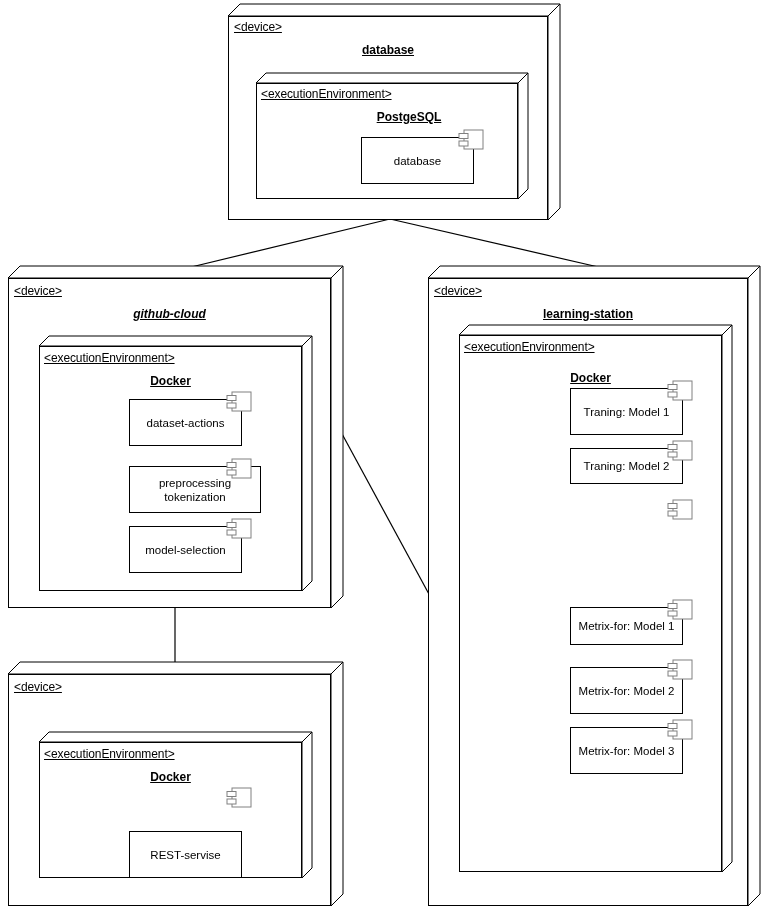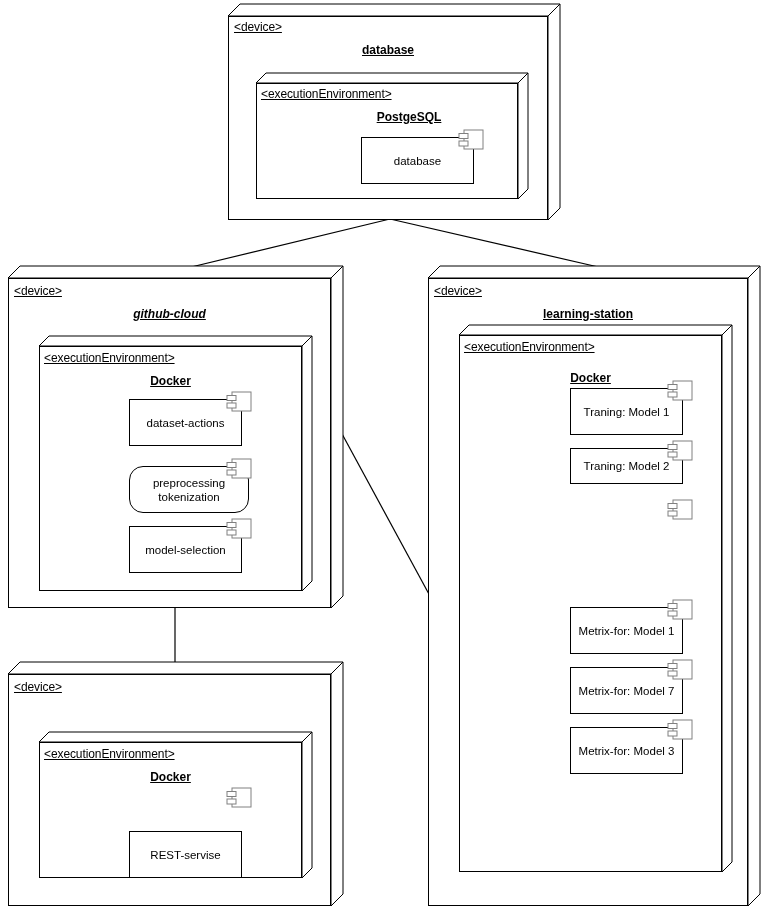--- a/index.html
+++ b/index.html
@@ -180,21 +180,21 @@
         <span class="artifact-label">dataset-actions</span>
       </div>
       <div class="comp-icon" style="left:187px; top:55px;">
         <svg width="26" height="22" viewBox="0 0 26 22" xmlns="http://www.w3.org/2000/svg">
           <rect x="6" y="1" width="19" height="19" fill="#ffffff" stroke="#808080" stroke-width="1"></rect>
           <rect x="1" y="4.5" width="9" height="5" fill="#ffffff" stroke="#808080" stroke-width="1"></rect>
           <rect x="1" y="12" width="9" height="5" fill="#ffffff" stroke="#808080" stroke-width="1"></rect>
         </svg>
       </div>
 
-      <div class="artifact" style="left:90px; top:130px; width:120px; height:47px;border-radius:14px;">
+      <div class="artifact" style="left:90px; top:130px; width:132px; height:47px;">
         <span class="artifact-label">preprocessing
 tokenization</span>
       </div>
       <div class="comp-icon" style="left:187px; top:122px;">
         <svg width="26" height="22" viewBox="0 0 26 22" xmlns="http://www.w3.org/2000/svg">
           <rect x="6" y="1" width="19" height="19" fill="#ffffff" stroke="#808080" stroke-width="1"></rect>
           <rect x="1" y="4.5" width="9" height="5" fill="#ffffff" stroke="#808080" stroke-width="1"></rect>
           <rect x="1" y="12" width="9" height="5" fill="#ffffff" stroke="#808080" stroke-width="1"></rect>
         </svg>
       </div>
@@ -257,33 +257,33 @@
       </div>
 
       <div class="comp-icon" style="left:208px; top:174px;">
         <svg width="26" height="22" viewBox="0 0 26 22" xmlns="http://www.w3.org/2000/svg">
           <rect x="6" y="1" width="19" height="19" fill="#ffffff" stroke="#808080" stroke-width="1"></rect>
           <rect x="1" y="4.5" width="9" height="5" fill="#ffffff" stroke="#808080" stroke-width="1"></rect>
           <rect x="1" y="12" width="9" height="5" fill="#ffffff" stroke="#808080" stroke-width="1"></rect>
         </svg>
       </div>
 
-      <div class="artifact" style="left:111px; top:282px; width:113px; height:47px;">
+      <div class="artifact" style="left:111px; top:282px; width:113px; height:38px;">
         <span class="artifact-label">Metrix-for: Model 1</span>
       </div>
       <div class="comp-icon" style="left:208px; top:274px;">
         <svg width="26" height="22" viewBox="0 0 26 22" xmlns="http://www.w3.org/2000/svg">
           <rect x="6" y="1" width="19" height="19" fill="#ffffff" stroke="#808080" stroke-width="1"></rect>
           <rect x="1" y="4.5" width="9" height="5" fill="#ffffff" stroke="#808080" stroke-width="1"></rect>
           <rect x="1" y="12" width="9" height="5" fill="#ffffff" stroke="#808080" stroke-width="1"></rect>
         </svg>
       </div>
 
       <div class="artifact" style="left:111px; top:342px; width:113px; height:47px;">
-        <span class="artifact-label">Metrix-for: Model 7</span>
+        <span class="artifact-label">Metrix-for: Model 2</span>
       </div>
       <div class="comp-icon" style="left:208px; top:334px;">
         <svg width="26" height="22" viewBox="0 0 26 22" xmlns="http://www.w3.org/2000/svg">
           <rect x="6" y="1" width="19" height="19" fill="#ffffff" stroke="#808080" stroke-width="1"></rect>
           <rect x="1" y="4.5" width="9" height="5" fill="#ffffff" stroke="#808080" stroke-width="1"></rect>
           <rect x="1" y="12" width="9" height="5" fill="#ffffff" stroke="#808080" stroke-width="1"></rect>
         </svg>
       </div>
 
       <div class="artifact" style="left:111px; top:402px; width:113px; height:47px;">

